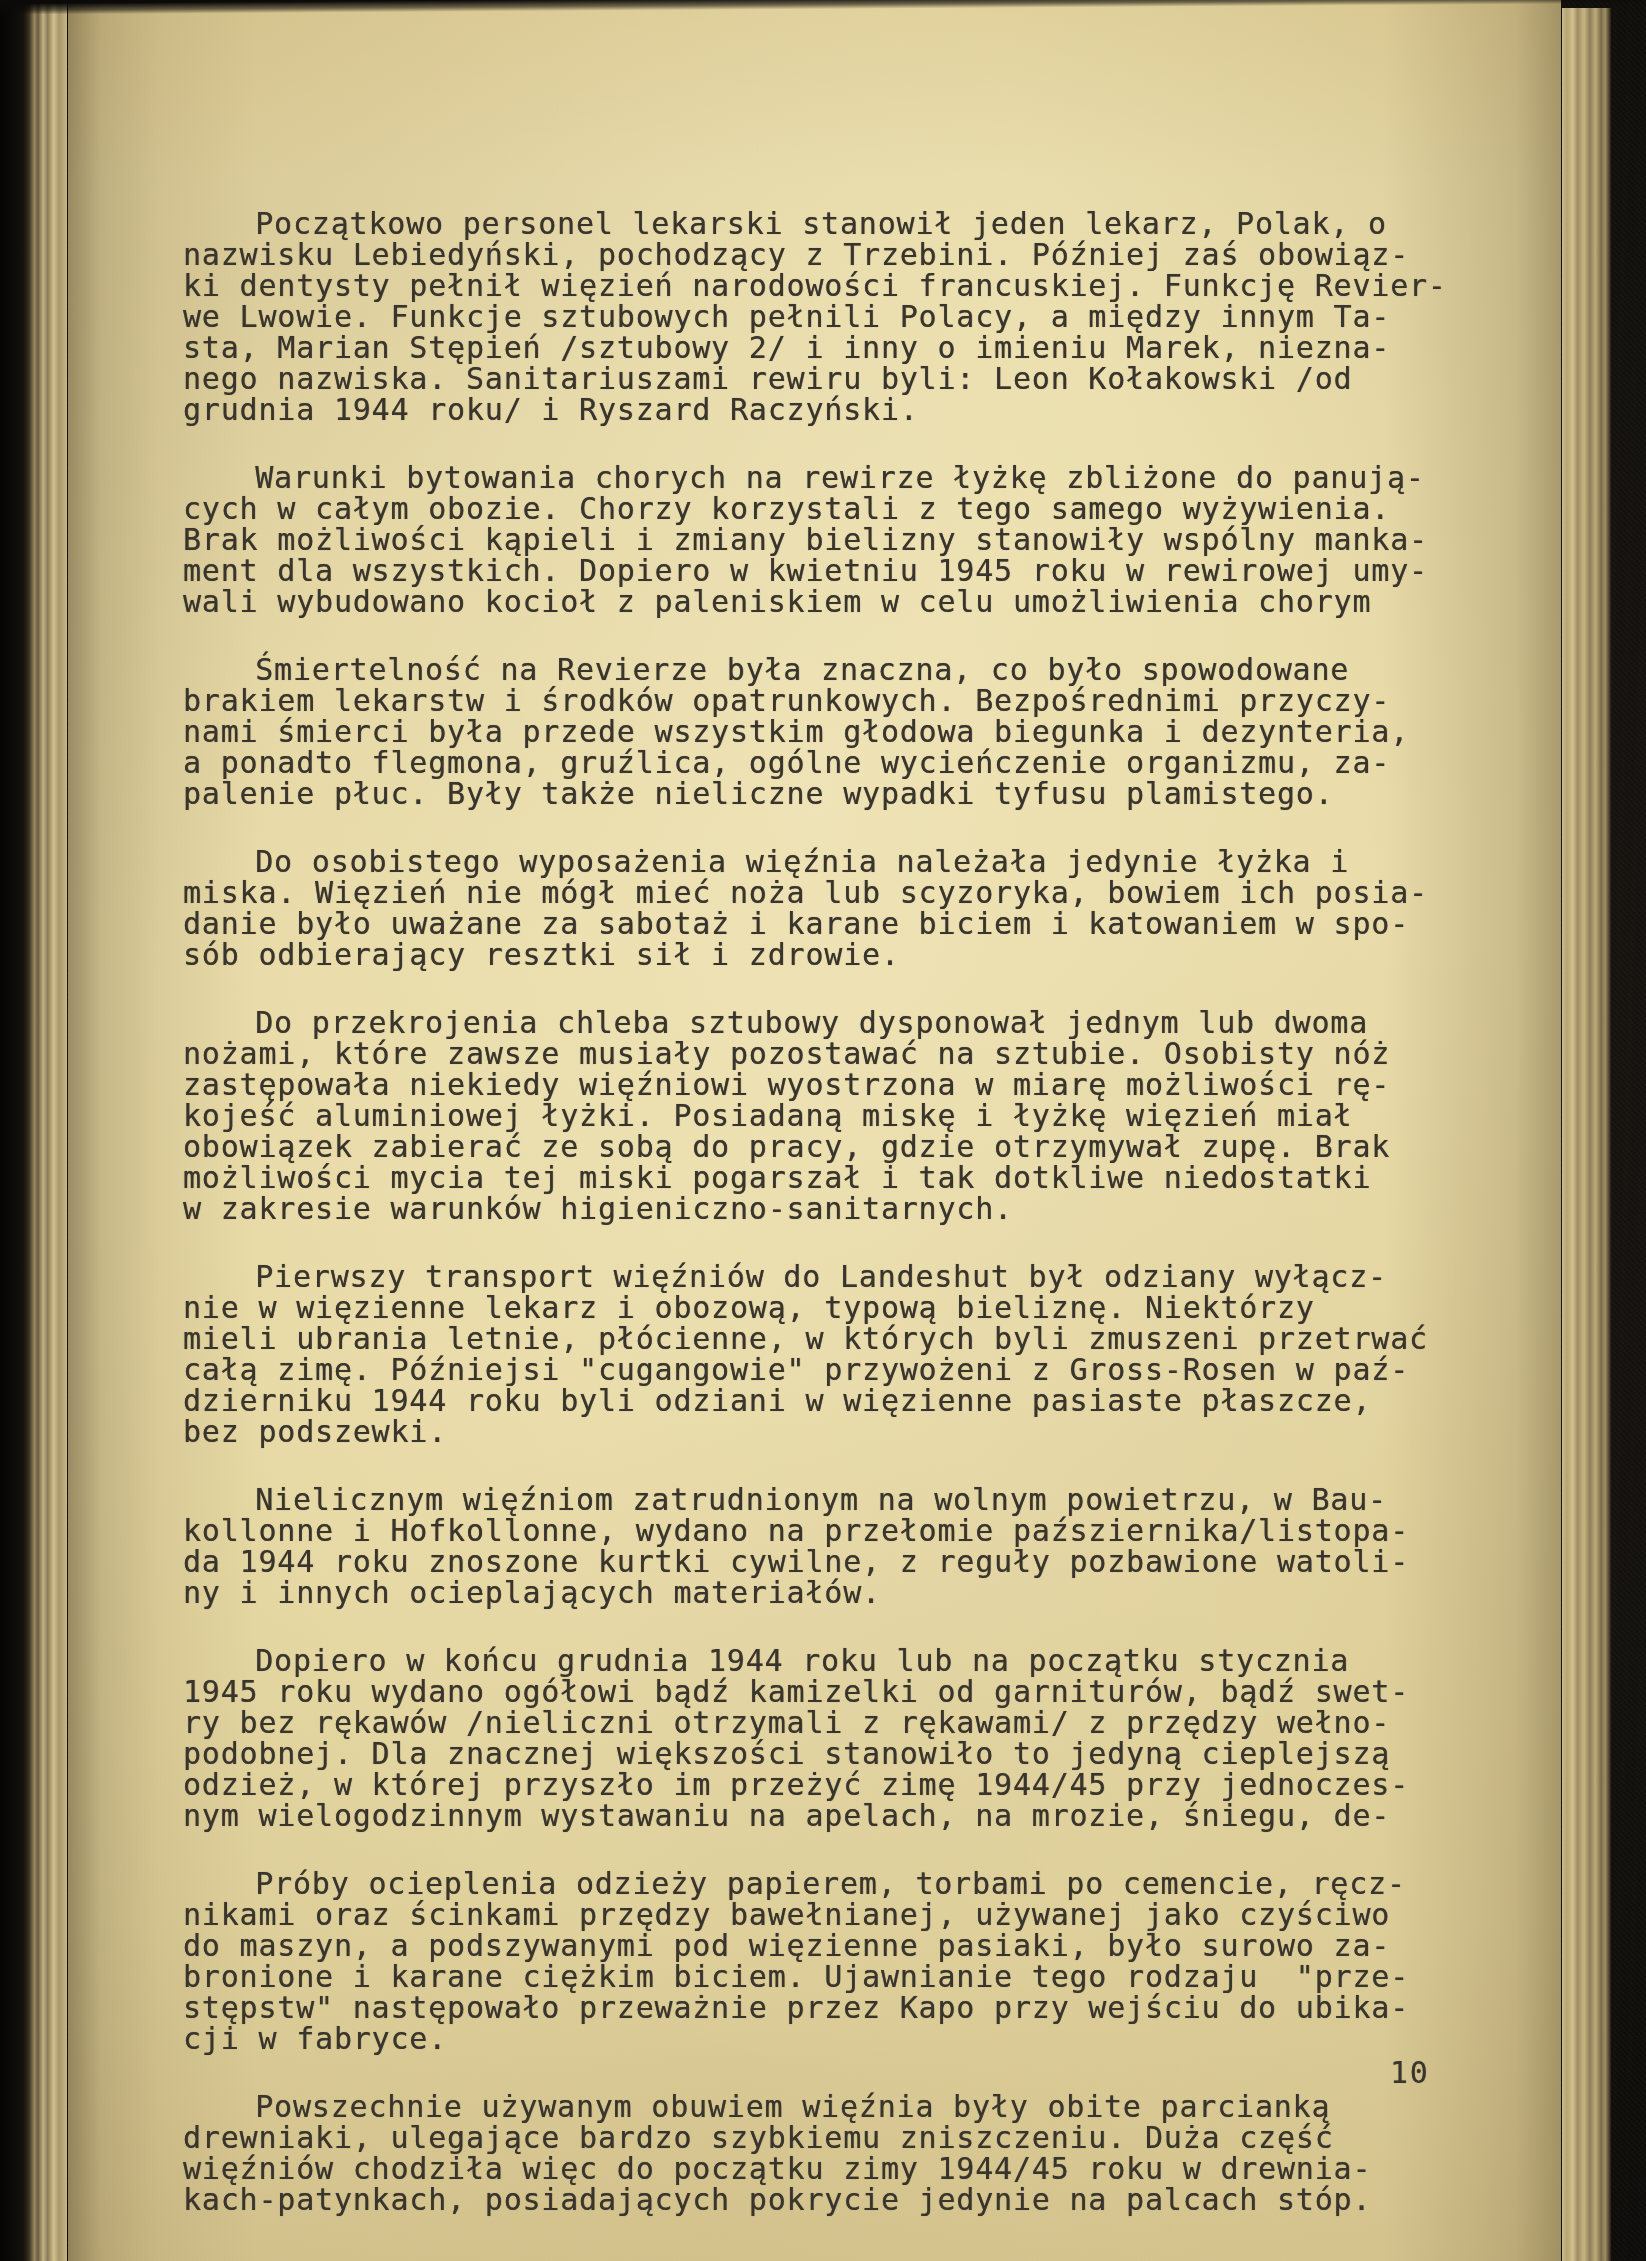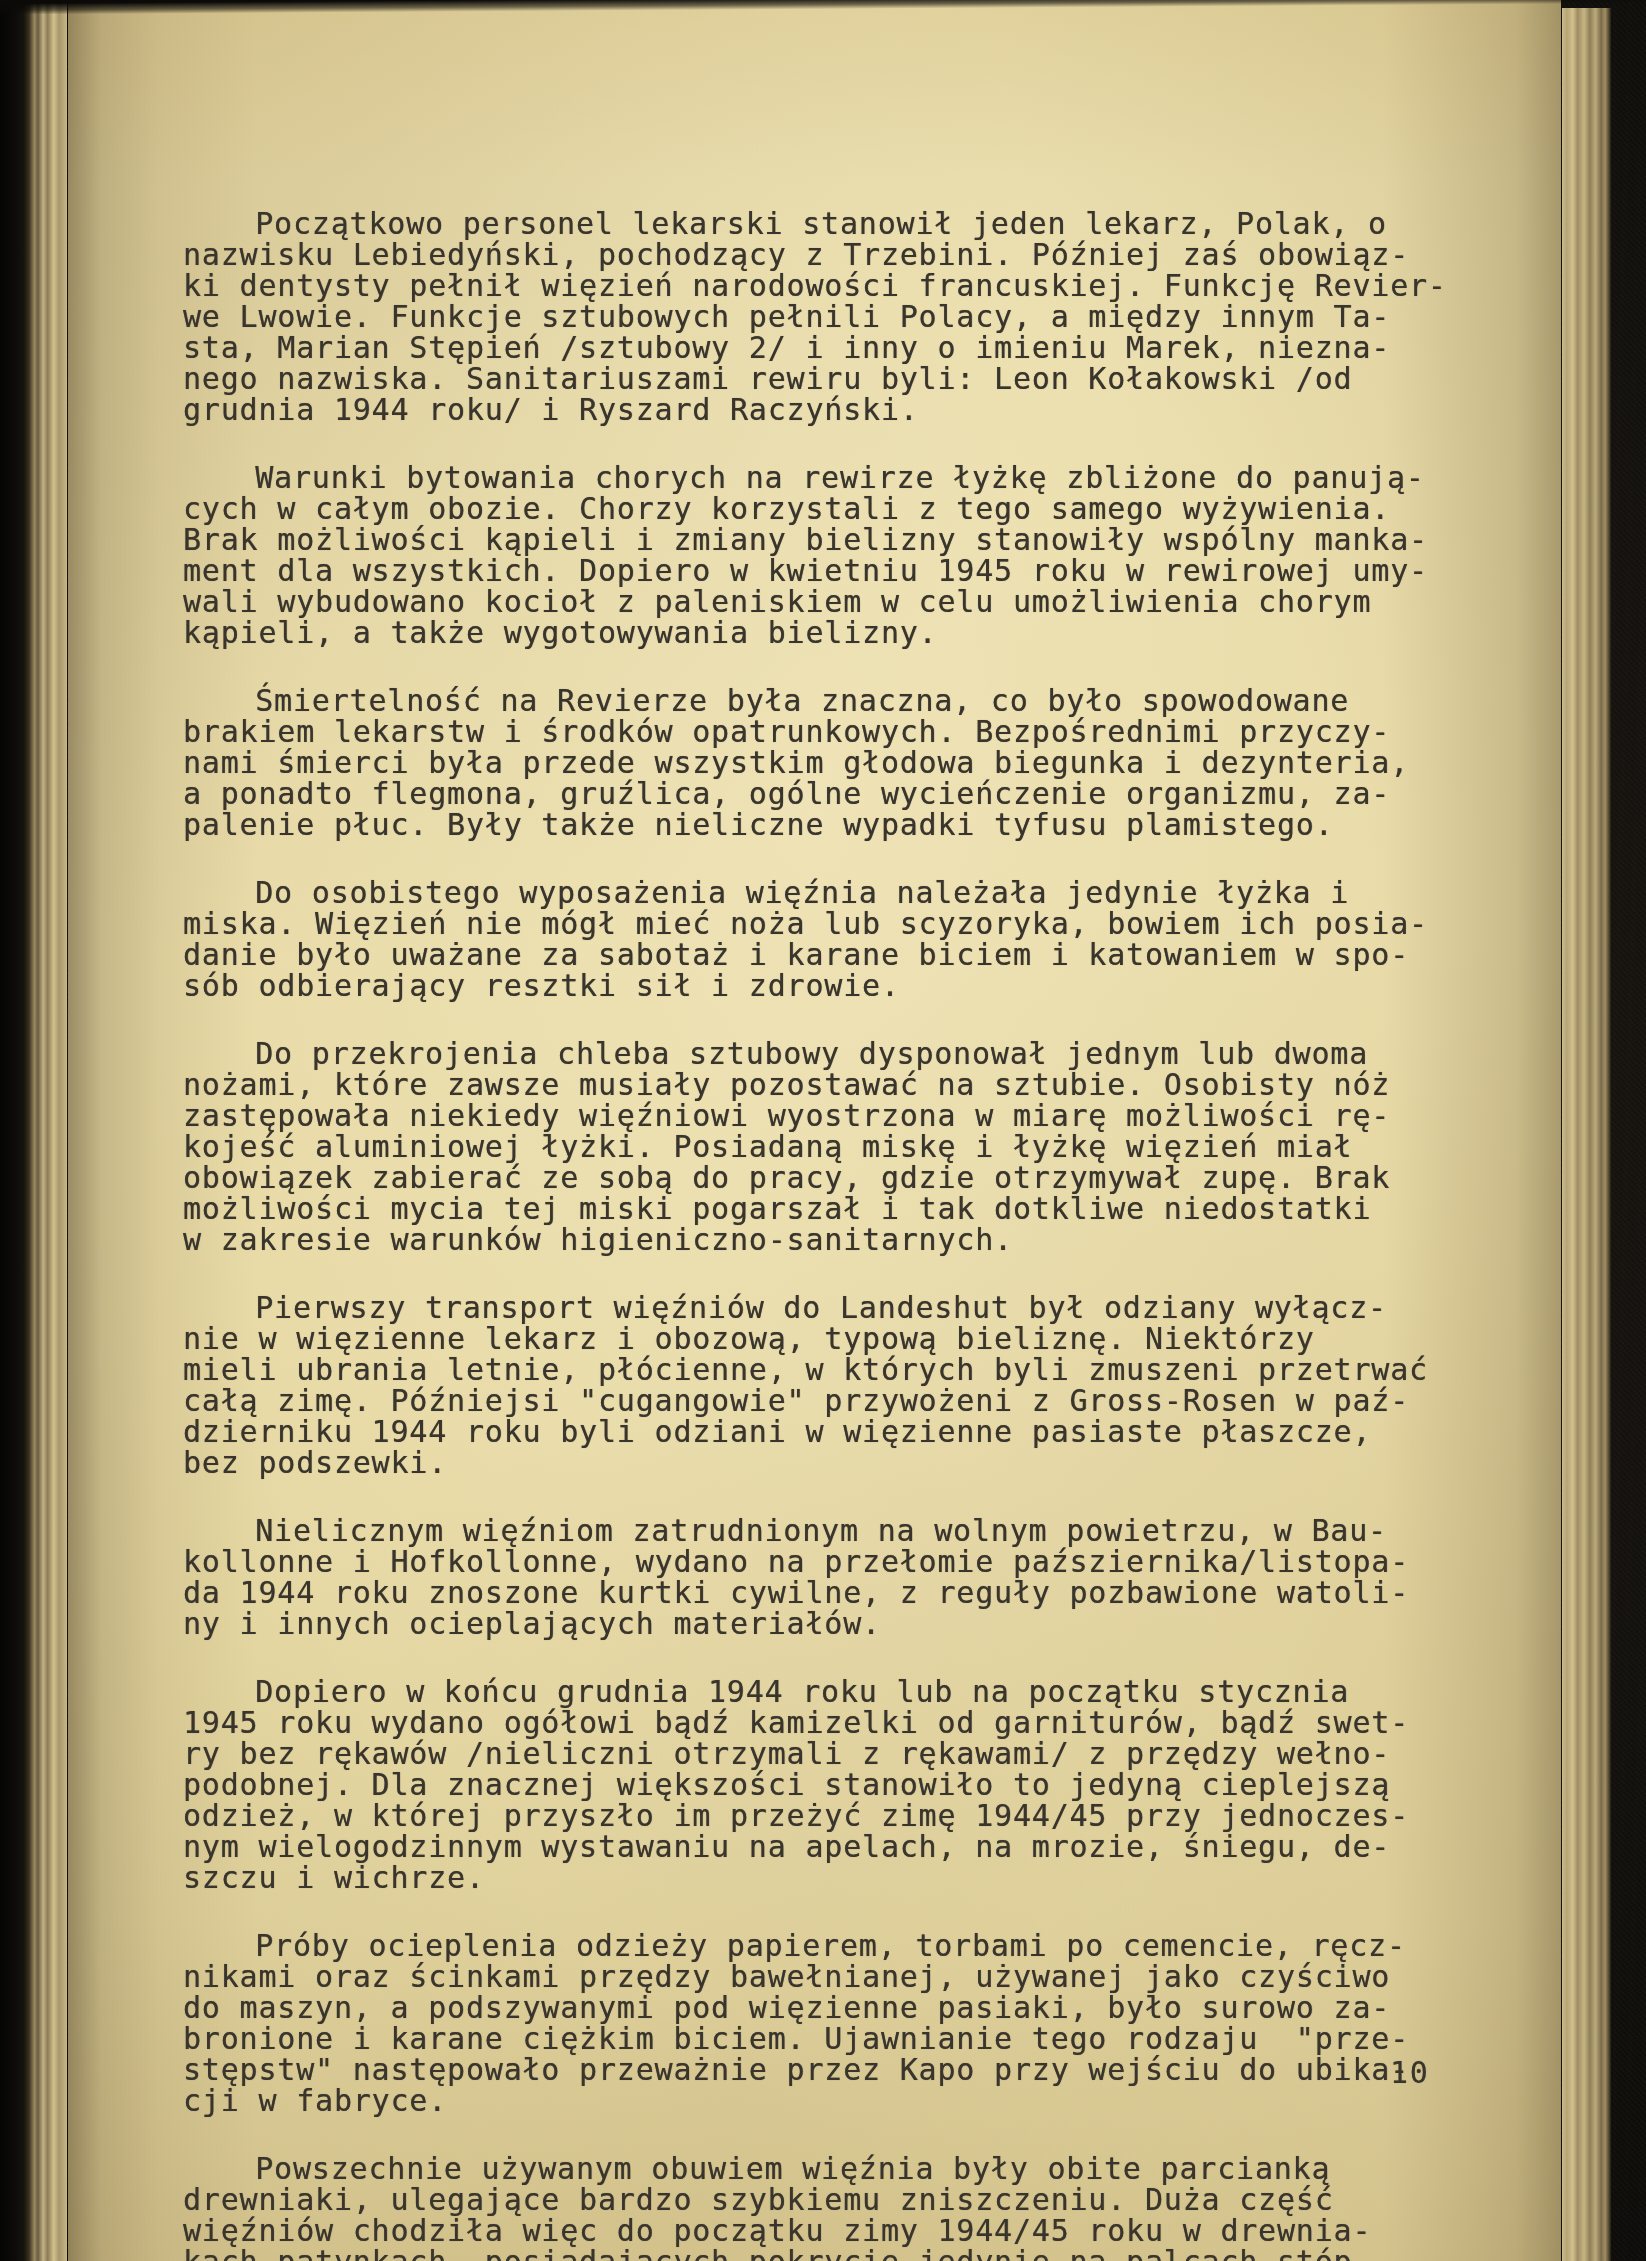--- a/index.html
+++ b/index.html
@@ -128,21 +128,20 @@
       <div class="line">ki dentysty pełnił więzień narodowości francuskiej. Funkcję Revier-</div>
       <div class="line">we Lwowie. Funkcje sztubowych pełnili Polacy, a między innym Ta-</div>
       <div class="line">sta, Marian Stępień /sztubowy 2/ i inny o imieniu Marek, niezna-</div>
       <div class="line">nego nazwiska. Sanitariuszami rewiru byli: Leon Kołakowski /od</div>
       <div class="line">grudnia 1944 roku/ i Ryszard Raczyński.</div>
       <div class="line indent">Warunki bytowania chorych na rewirze łyżkę zbliżone do panują-</div>
       <div class="line">cych w całym obozie. Chorzy korzystali z tego samego wyżywienia.</div>
       <div class="line">Brak możliwości kąpieli i zmiany bielizny stanowiły wspólny manka-</div>
       <div class="line">ment dla wszystkich. Dopiero w kwietniu 1945 roku w rewirowej umy-</div>
       <div class="line">wali wybudowano kocioł z paleniskiem w celu umożliwienia chorym</div>
-      <div class="line">kąpieli, a także wygotowywania bielizny.</div>
       <div class="line indent">Śmiertelność na Revierze była znaczna, co było spowodowane</div>
       <div class="line">brakiem lekarstw i środków opatrunkowych. Bezpośrednimi przyczy-</div>
       <div class="line">nami śmierci była przede wszystkim głodowa biegunka i dezynteria,</div>
       <div class="line">a ponadto flegmona, gruźlica, ogólne wycieńczenie organizmu, za-</div>
       <div class="line">palenie płuc. Były także nieliczne wypadki tyfusu plamistego.</div>
       <div class="line indent">Do osobistego wyposażenia więźnia należała jedynie łyżka i</div>
       <div class="line">miska. Więzień nie mógł mieć noża lub scyzoryka, bowiem ich posia-</div>
       <div class="line">danie było uważane za sabotaż i karane biciem i katowaniem w spo-</div>
       <div class="line">sób odbierający resztki sił i zdrowie.</div>
       <div class="line indent">Do przekrojenia chleba sztubowy dysponował jednym lub dwoma</div>
@@ -161,21 +160,20 @@
       <div class="line indent">Nielicznym więźniom zatrudnionym na wolnym powietrzu, w Bau-</div>
       <div class="line">kollonne i Hofkollonne, wydano na przełomie paźsziernika/listopa-</div>
       <div class="line">da 1944 roku znoszone kurtki cywilne, z reguły pozbawione watoli-</div>
       <div class="line">ny i innych ocieplających materiałów.</div>
       <div class="line indent">Dopiero w końcu grudnia 1944 roku lub na początku stycznia</div>
       <div class="line">1945 roku wydano ogółowi bądź kamizelki od garniturów, bądź swet-</div>
       <div class="line">ry bez rękawów /nieliczni otrzymali z rękawami/ z przędzy wełno-</div>
       <div class="line">podobnej. Dla znacznej większości stanowiło to jedyną cieplejszą</div>
       <div class="line">odzież, w której przyszło im przeżyć zimę 1944/45 przy jednoczes-</div>
       <div class="line">nym wielogodzinnym wystawaniu na apelach, na mrozie, śniegu, de-</div>
-      <div class="line">szczu i wichrze.</div>
       <div class="line indent">Próby ocieplenia odzieży papierem, torbami po cemencie, ręcz-</div>
       <div class="line">nikami oraz ścinkami przędzy bawełnianej, używanej jako czyściwo</div>
       <div class="line">do maszyn, a podszywanymi pod więzienne pasiaki, było surowo za-</div>
       <div class="line">bronione i karane ciężkim biciem. Ujawnianie tego rodzaju  "prze-</div>
       <div class="line">stępstw" następowało przeważnie przez Kapo przy wejściu do ubika-</div>
       <div class="line">cji w fabryce.</div>
       <div class="line indent">Powszechnie używanym obuwiem więźnia były obite parcianką</div>
       <div class="line">drewniaki, ulegające bardzo szybkiemu zniszczeniu. Duża część</div>
       <div class="line">więźniów chodziła więc do początku zimy 1944/45 roku w drewnia-</div>
       <div class="line">kach-patynkach, posiadających pokrycie jedynie na palcach stóp.</div>

